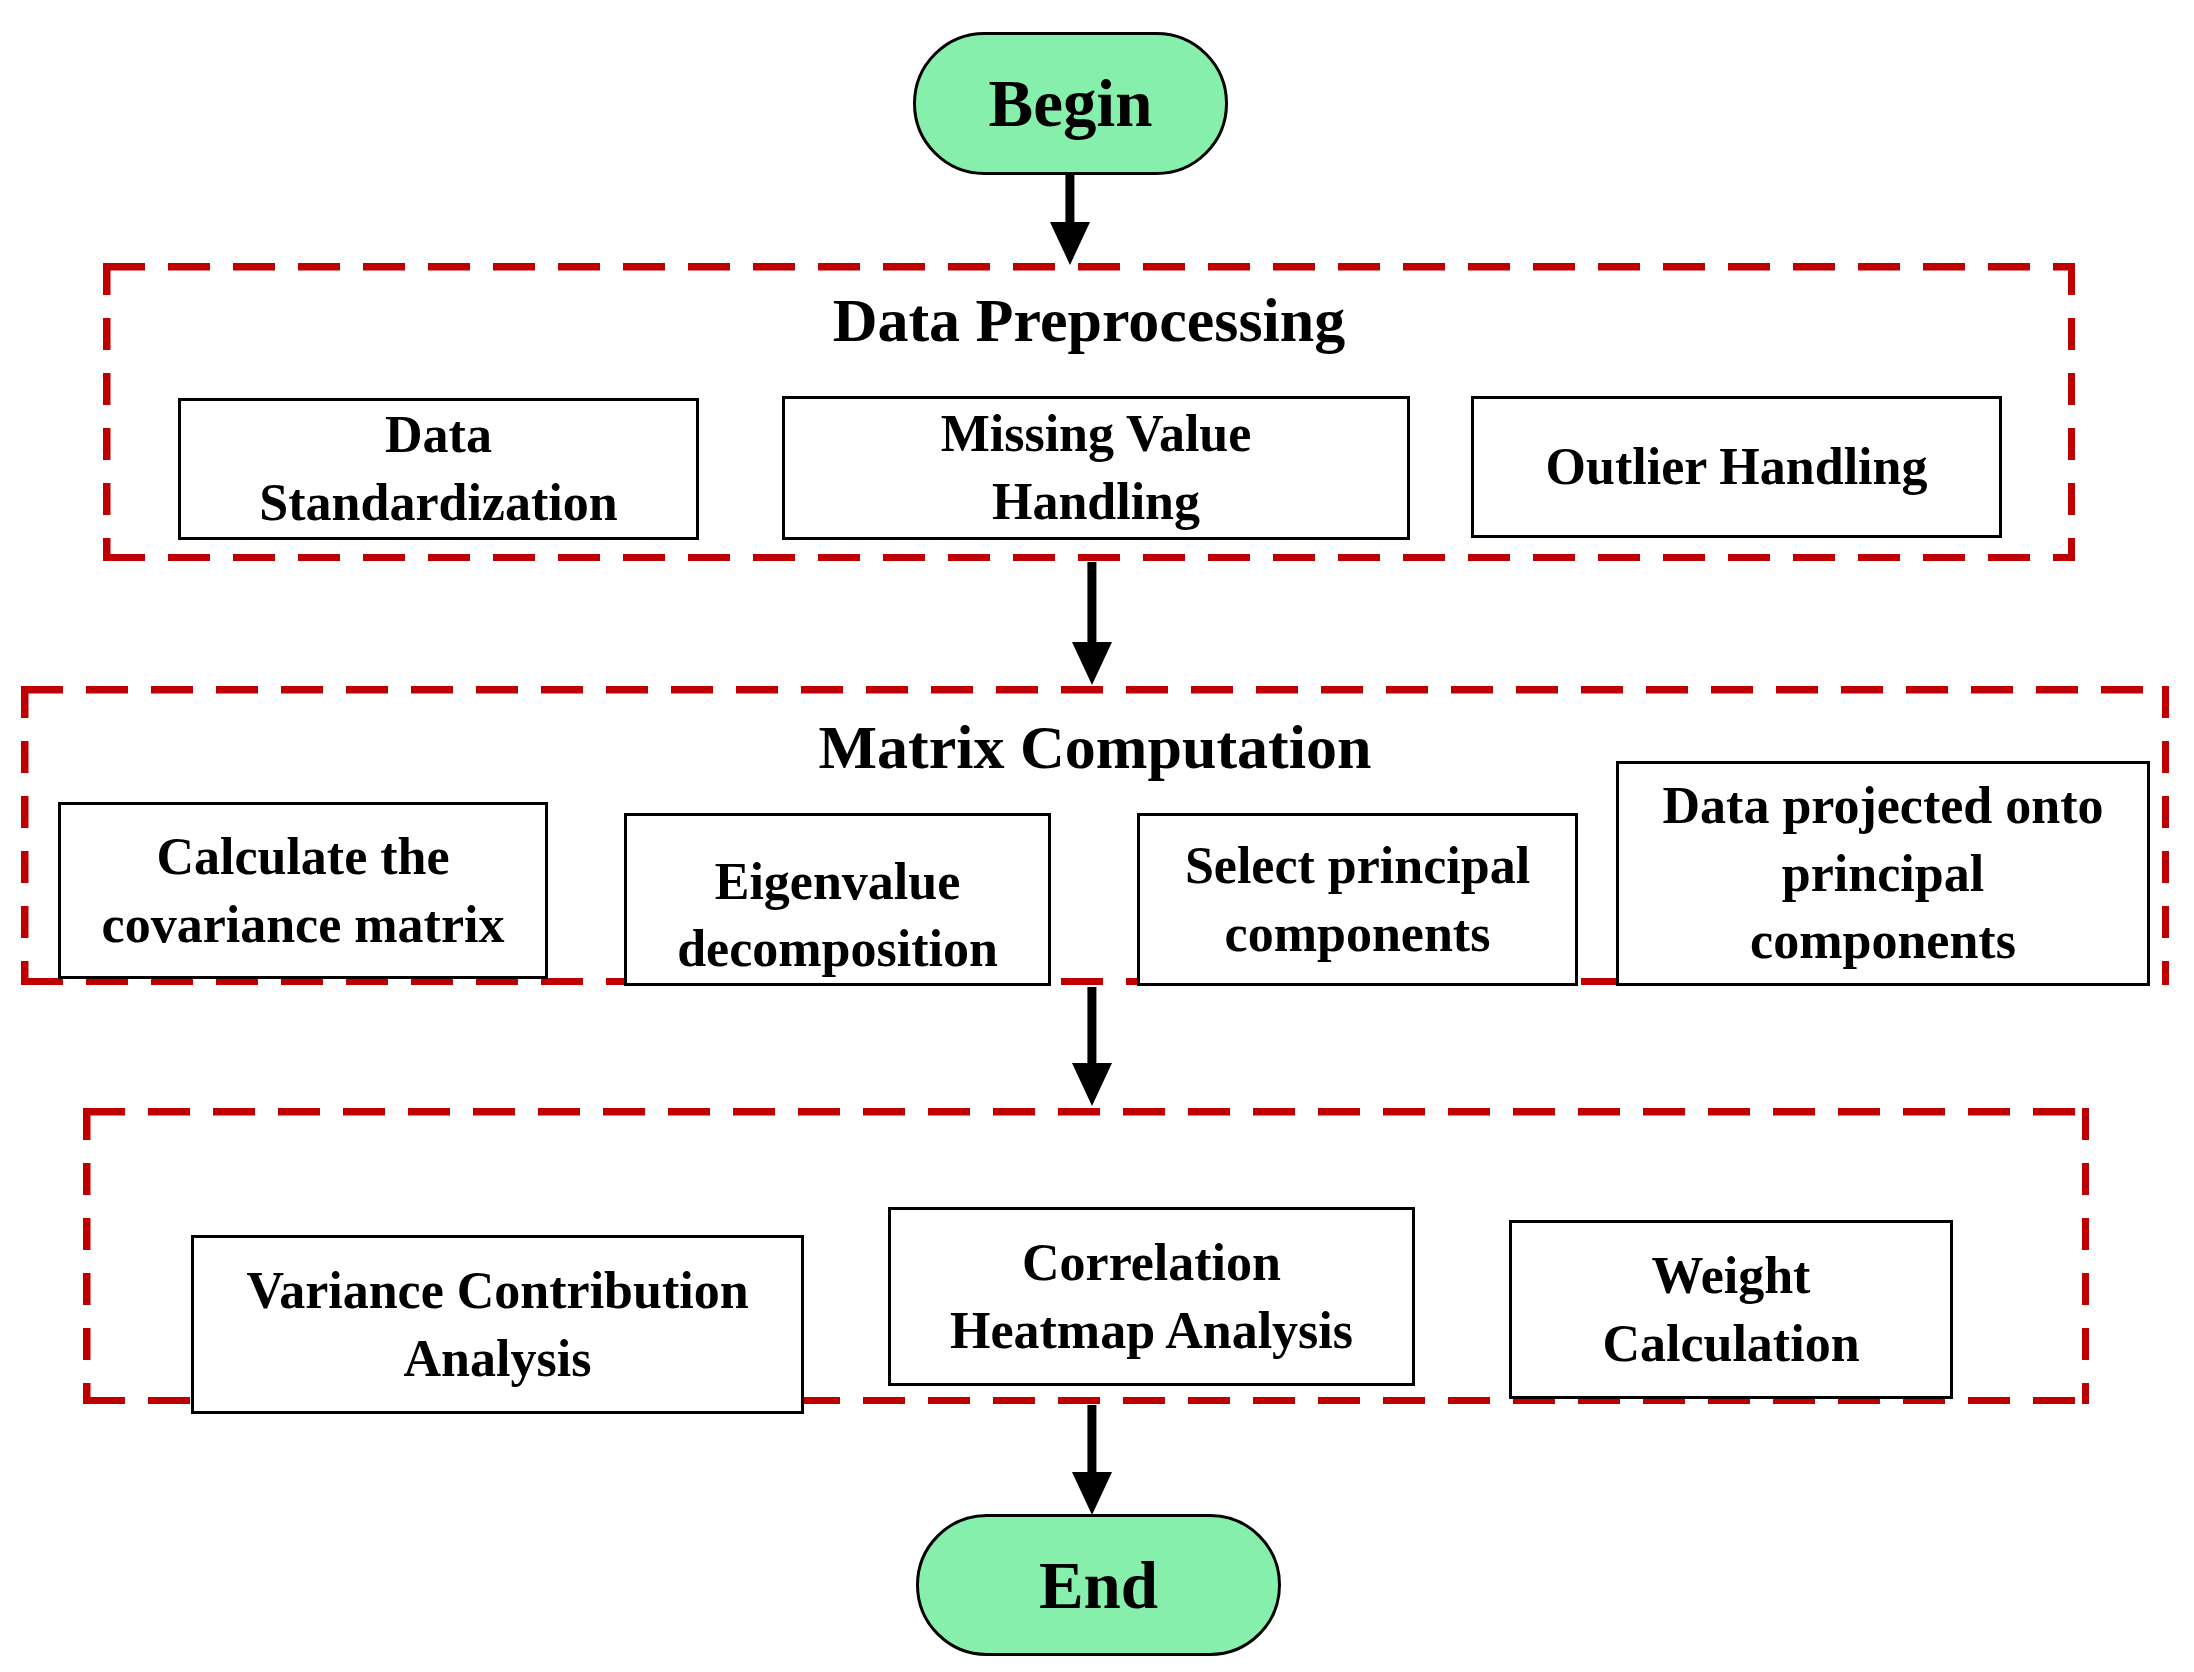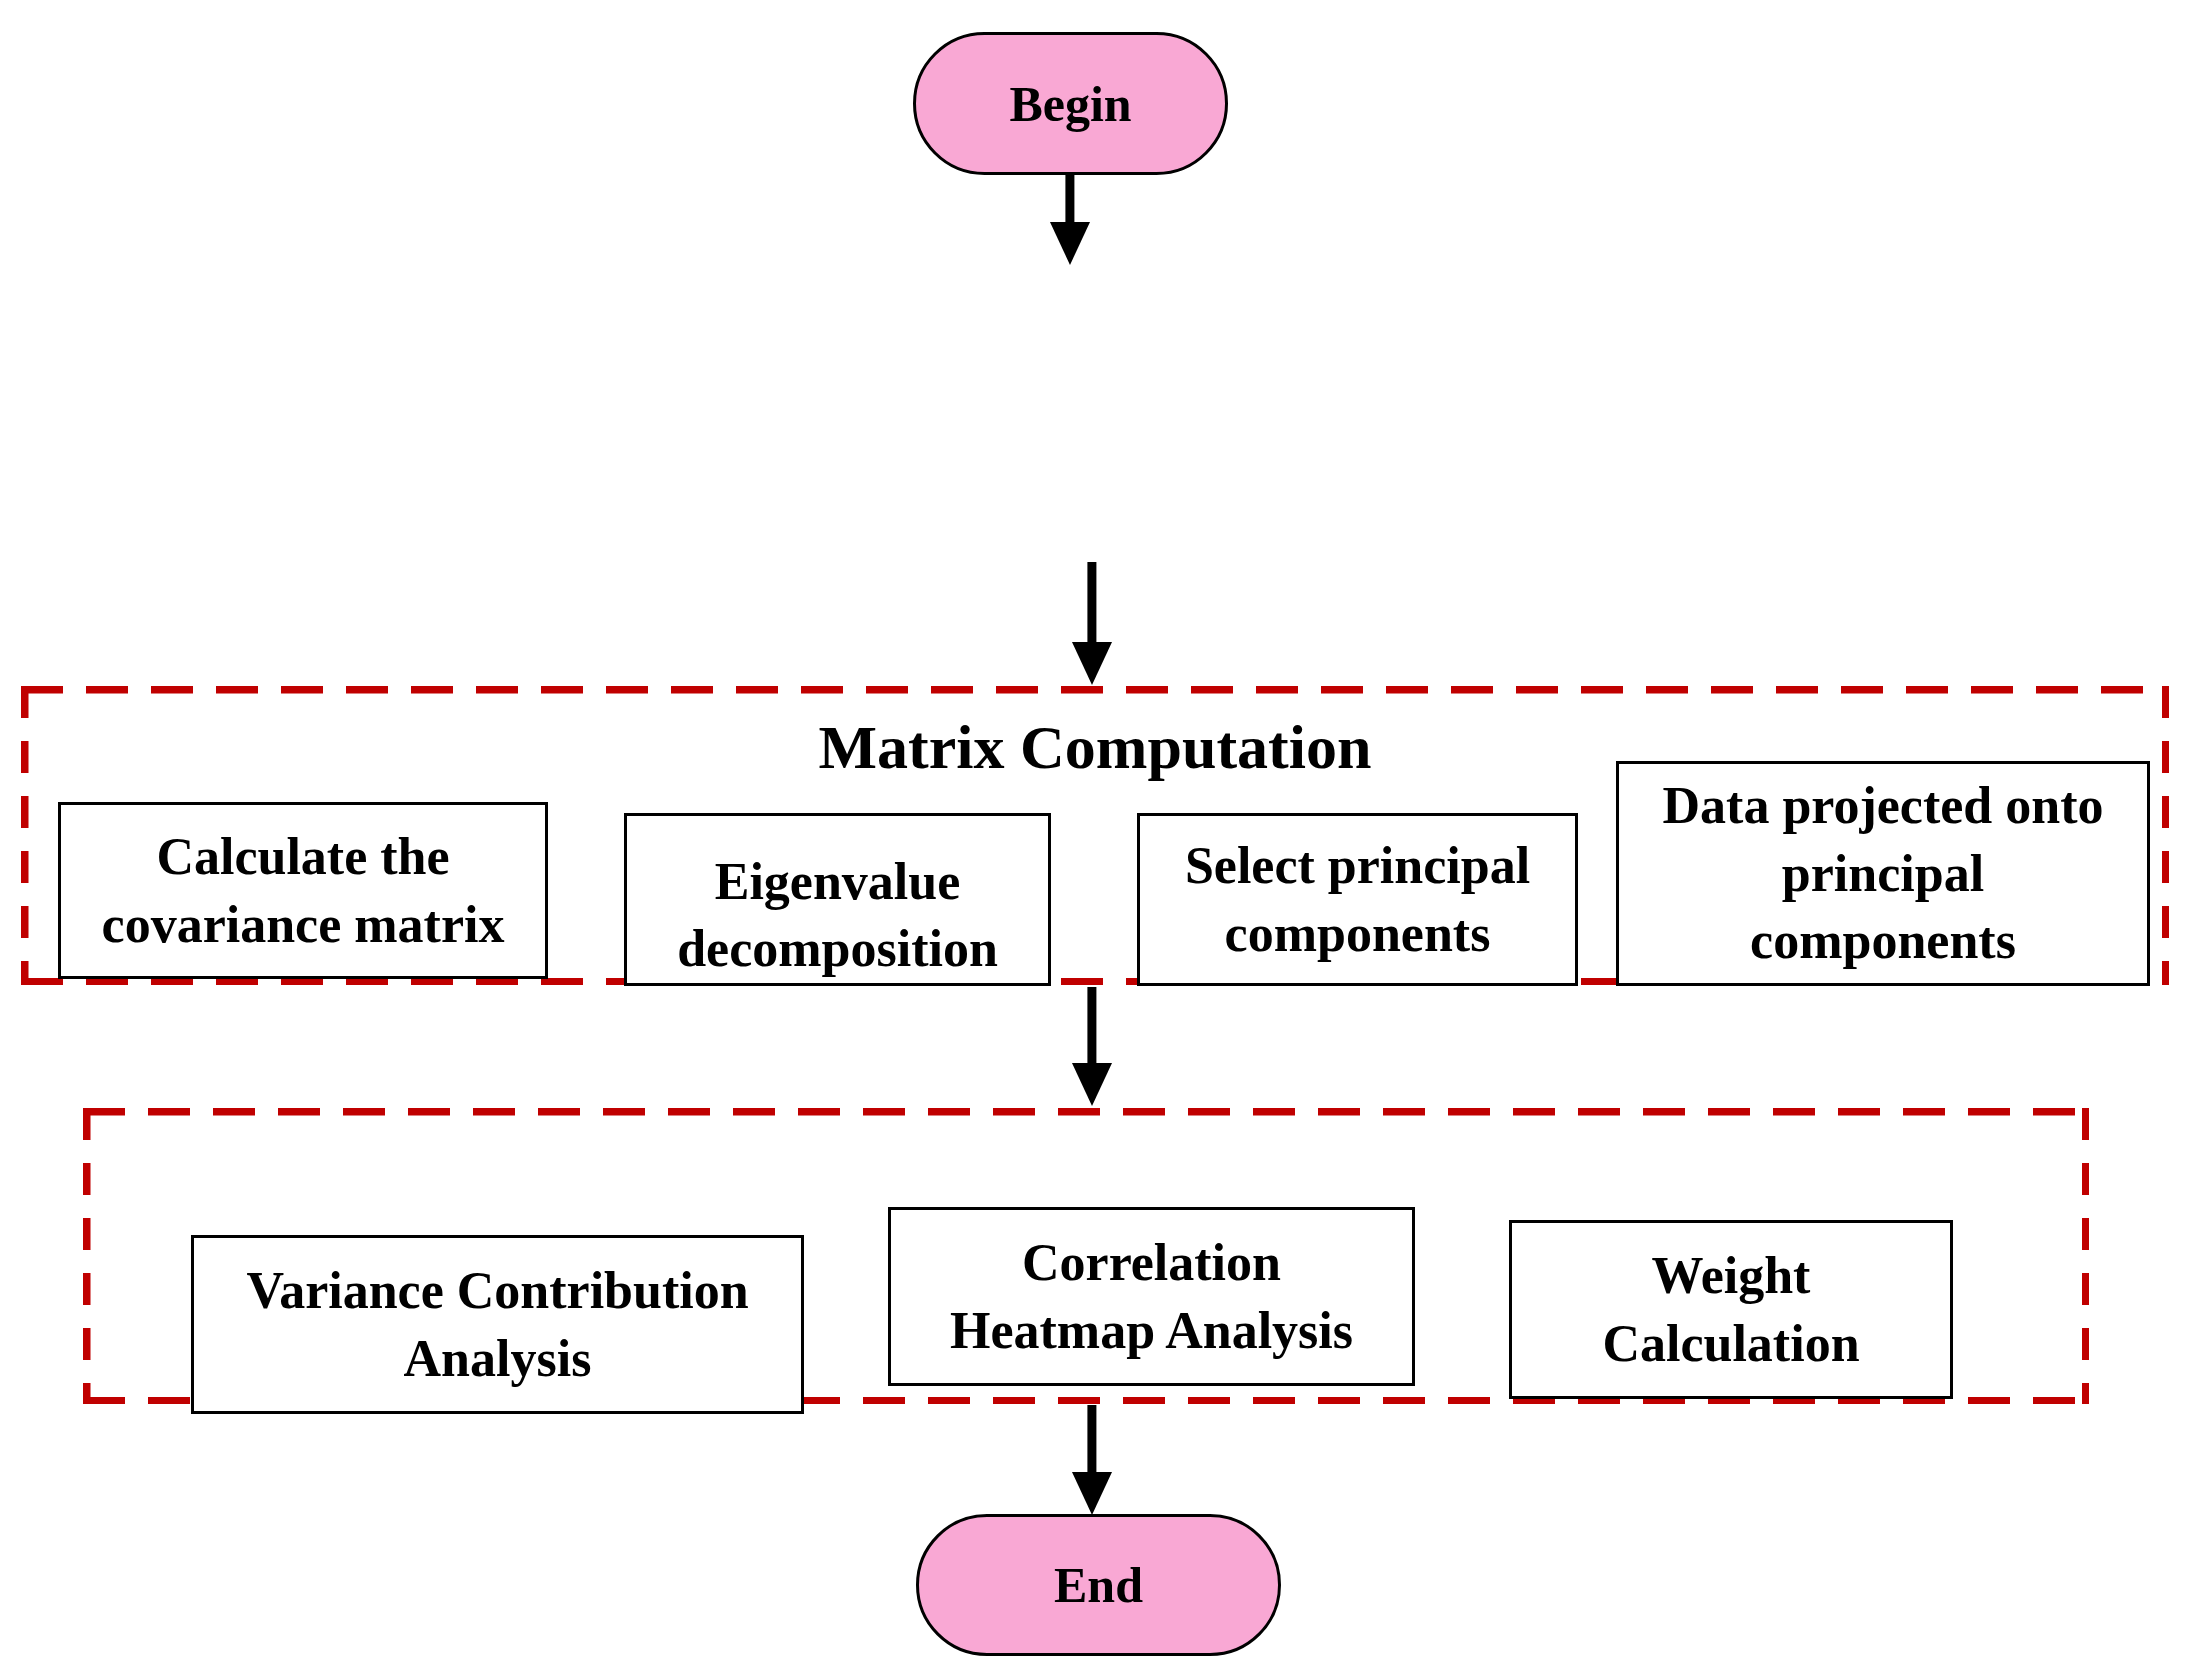--- a/index.html
+++ b/index.html
@@ -4,23 +4,23 @@
 <style>
   :root{ --red:#c00000; --ink:#000000; }
   html,body{ margin:0; padding:0; background:#ffffff; }
   .canvas{
     position:relative; width:2194px; height:1673px; background:#ffffff;
     font-family:"Liberation Serif","DejaVu Serif",serif; font-weight:bold; color:var(--ink);
     overflow:hidden;
   }
   
   .terminal{
-    position:absolute; background:#f9a8d4; border:3.3px solid var(--ink);
+    position:absolute; background:#86efac; border:3.3px solid var(--ink);
     border-radius:167px; display:flex; align-items:center; justify-content:center;
-    font-size:50px;
+    font-size:67px;
   }
   
   .group{
     position:absolute;
     background:
       repeating-linear-gradient(to right, var(--red) 0 42px, transparent 42px 65px) left top    / 100% 7.5px no-repeat,
       repeating-linear-gradient(to right, var(--red) 0 42px, transparent 42px 65px) left bottom / 100% 7.5px no-repeat,
       repeating-linear-gradient(to bottom,var(--red) 0 32px, transparent 32px 55px) left top    / 7.5px 100% no-repeat,
       repeating-linear-gradient(to bottom,var(--red) 0 32px, transparent 32px 55px) right top   / 7.5px 100% no-repeat;
   }
@@ -53,20 +53,34 @@
 
   <div class="terminal" style="left:913px; top:32px; width:309px; height:137px;">
     <span>Begin</span>
   </div>
 
   <div class="arrow" style="left:1050px; top:172px; height:93px;">
     <div class="stem"></div>
     <div class="head"></div>
   </div>
 
+  <div class="group" style="left:103px; top:263px; width:1972px; height:298px;">
+    <div class="group-title" style="top:23.4px;">Data Preprocessing</div>
+    <div class="step" style="left:75px; top:135px; width:515px; height:136px;">
+      <span>Data
+Standardization</span>
+    </div>
+    <div class="step" style="left:679px; top:133px; width:622px; height:138px;">
+      <span>Missing Value
+Handling</span>
+    </div>
+    <div class="step" style="left:1368px; top:133px; width:525px; height:136px;">
+      <span>Outlier Handling</span>
+    </div>
+  </div>
 
   <div class="arrow" style="left:1072px; top:562px; height:123px;">
     <div class="stem"></div>
     <div class="head"></div>
   </div>
 
   <div class="group" style="left:21px; top:686px; width:2148px; height:299px;">
     <div class="group-title" style="top:27px;">Matrix Computation</div>
     <div class="step" style="left:29px; top:116px; width:484px; height:171px;margin-left:8px;">
       <span>Calculate the

